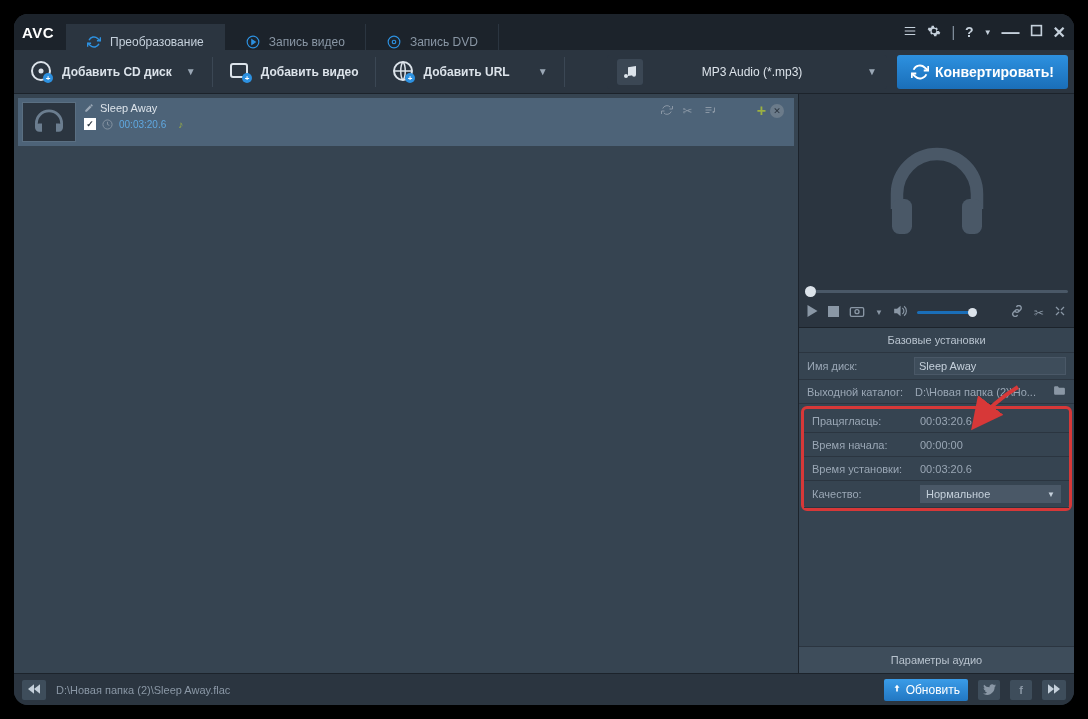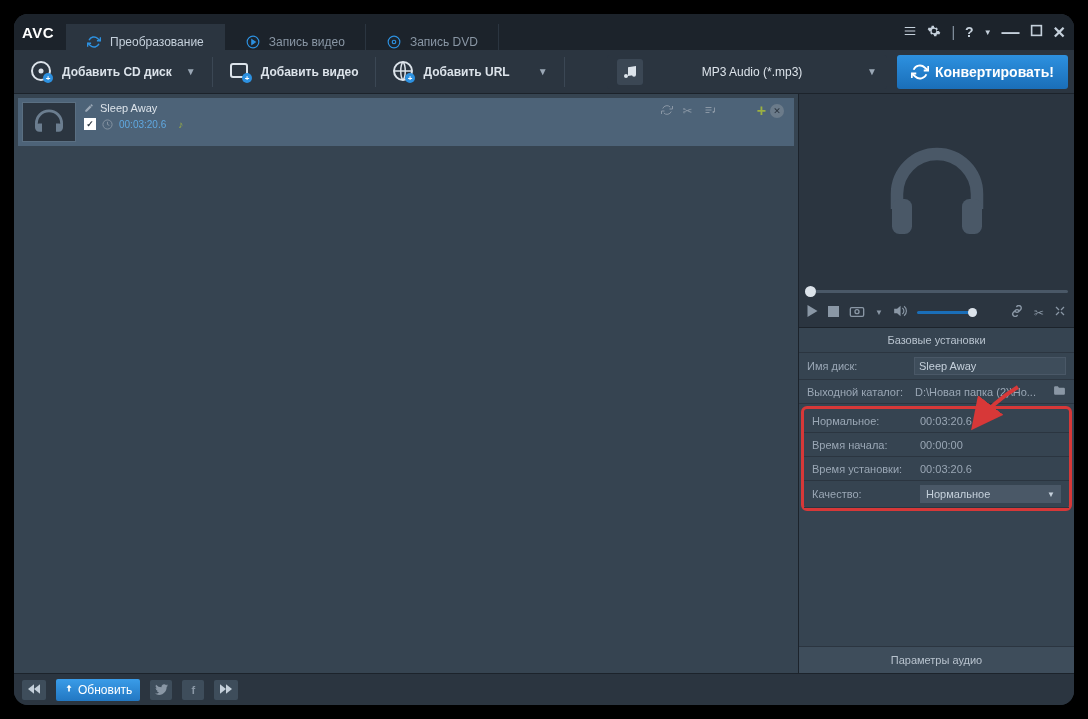--- a/index.html
+++ b/index.html
@@ -309,21 +309,21 @@
         <span class="prop-value" style="overflow:hidden;text-overflow:ellipsis;white-space:nowrap">D:\Новая папка (2)\Но...</span>
         <span class="folder-ico">
           <svg width="13" height="11" viewBox="0 0 24 20" fill="currentColor">
                 <path d="M2 4a2 2 0 012-2h5l2 3h9a2 2 0 012 2v9a2 2 0 01-2 2H4a2 2 0 01-2-2V4z"></path>
               </svg>
         </span>
       </div>
 
       <div class="highlight-box">
         <div class="prop-row">
-          <span class="prop-label">Нормальное:</span>
+          <span class="prop-label">Працягласць:</span>
           <span class="prop-value">00:03:20.6</span>
         </div>
         <div class="prop-row">
           <span class="prop-label">Время начала:</span>
           <span class="prop-value">00:00:00</span>
         </div>
         <div class="prop-row">
           <span class="prop-label">Время установки:</span>
           <span class="prop-value">00:03:20.6</span>
         </div>
@@ -342,20 +342,21 @@
     </div>
   </div>
 
   <div class="statusbar">
     <div class="sb-btn">
       <svg width="12" height="10" viewBox="0 0 20 16" fill="currentColor">
             <polygon points="10,0 0,8 10,16"></polygon>
             <polygon points="20,0 10,8 20,16"></polygon>
           </svg>
     </div>
+    <div class="sb-path">D:\Новая папка (2)\Sleep Away.flac</div>
     <div class="update-btn">
       <span>
         <svg width="10" height="10" viewBox="0 0 24 24" fill="#fff">
               <path d="M12 2l6 7h-4v9h-4v-9H6l6-7z"></path>
             </svg>
       </span>
       <span>Обновить</span>
     </div>
     <div class="social">
       <svg width="13" height="11" viewBox="0 0 24 20" fill="currentColor">

